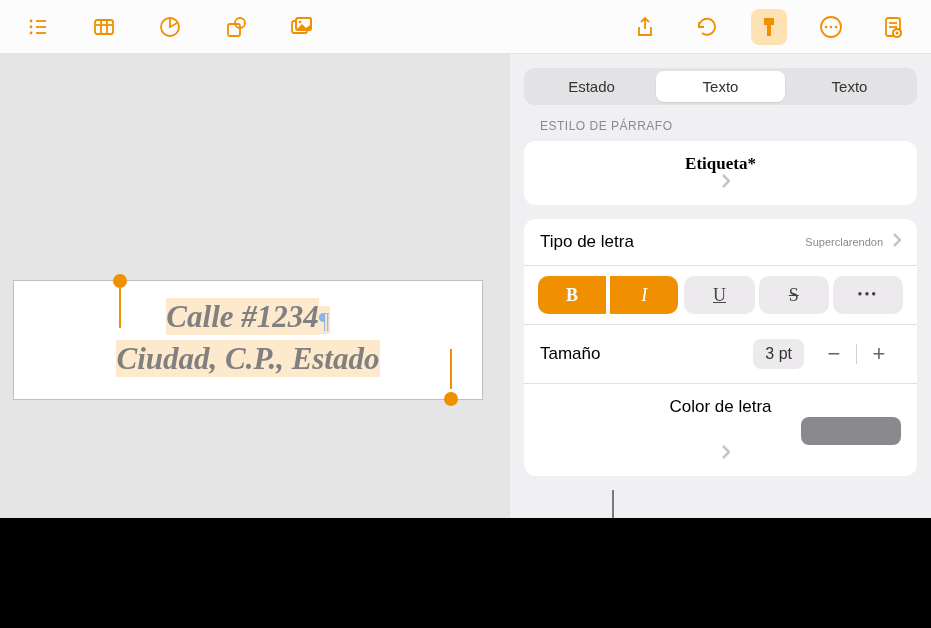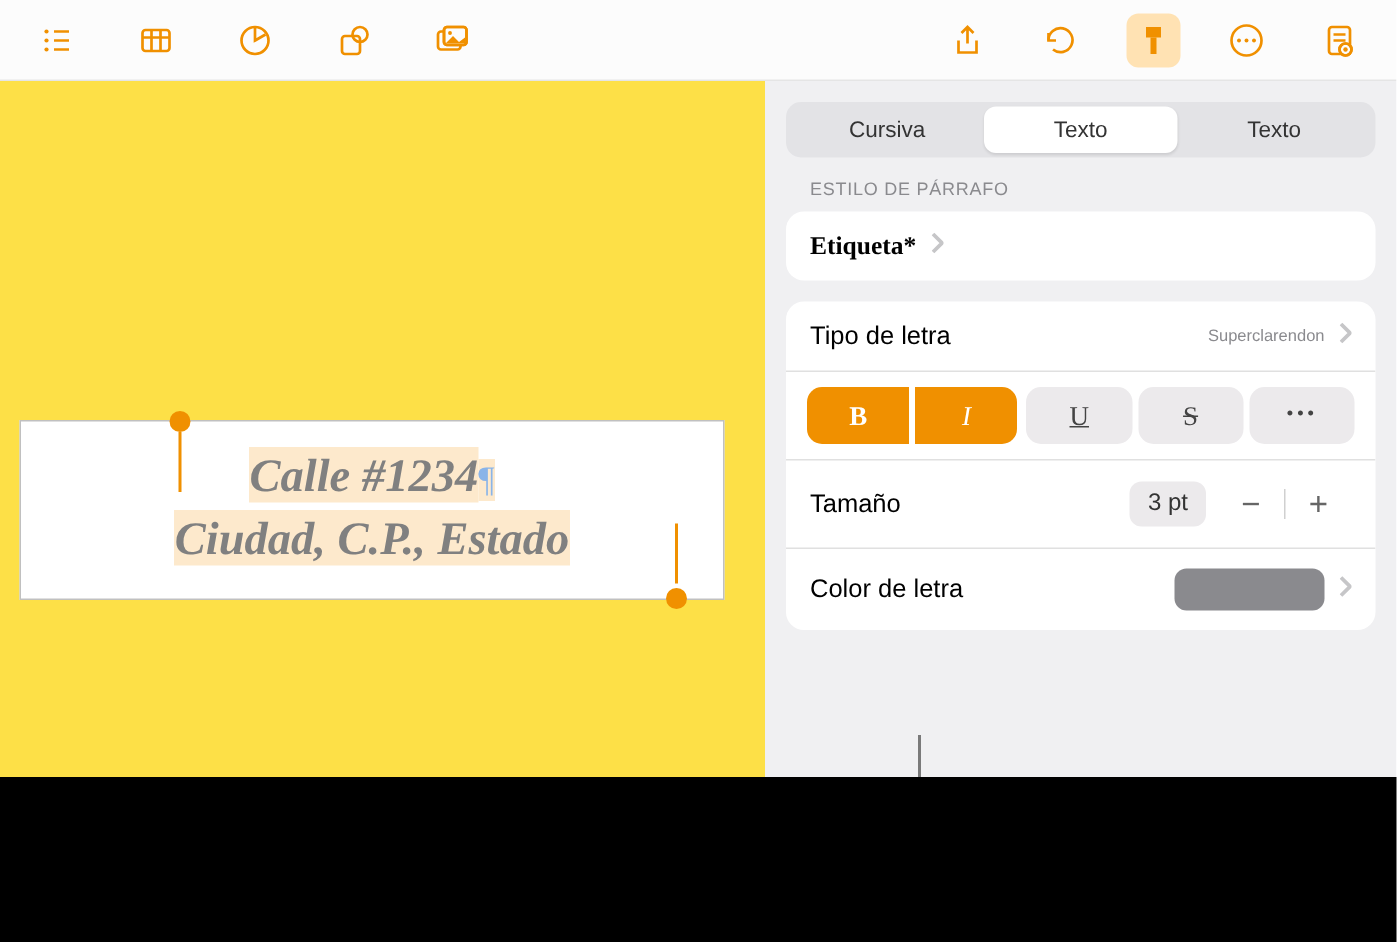--- a/index.html
+++ b/index.html
@@ -21,21 +21,21 @@
       color: #f09000;
       cursor: pointer;
       border-radius: 8px;
     }
     .toolbar-icon.active { background: #ffe2b3; }
     .toolbar-icon svg { width: 24px; height: 24px; stroke: #f09000; fill: none; stroke-width: 1.8; }
     
     .main { display: flex; height: 464px; }
     .canvas {
       flex: 0 0 510px;
-      background: #fde047;
+      background: #e5e5e5;
       position: relative;
       text-decoration: underline;
     }
     .text-box {
       position: absolute;
       left: 13px;
       top: 226px;
       width: 470px;
       height: 120px;
       border: 1px solid #c0c0c0;
@@ -108,21 +108,21 @@
       border-radius: 12px;
       padding: 0;
       overflow: hidden;
     }
     .card-row {
       display: flex;
       align-items: center;
       padding: 13px 16px;
       border-bottom: 0.5px solid #e0e0e0;
     }
-    .card-row:last-child { border-bottom: none; }
+    .card-row:last-child { border-bottom: none; flex-direction: column; }
     .card-label { font-size: 17px; color: #000; }
     .card-label.serif { font-family: Georgia, serif; font-weight: bold; }
     .card-value { margin-left: auto; font-size: 11px; color: #8a8a8e; }
     .chevron { margin-left: 10px; color: #c6c6c8; }
     .chevron svg { width: 8px; height: 14px; stroke: #c6c6c8; fill: none; stroke-width: 2.5; }
     
     .style-buttons {
       display: flex;
       gap: 0;
       padding: 10px 14px;
@@ -291,21 +291,21 @@
         <div class="line1"><span>Calle #1234</span><span class="para-mark">¶</span></div>
         <div class="line2"><span>Ciudad, C.P., Estado</span></div>
       </div>
       <div class="cursor-bar-bottom"></div>
       <div class="handle handle-br"></div>
     </div>
   </div>
 
   <div class="inspector">
     <div class="tabs">
-      <div class="tab">Cursiva</div>
+      <div class="tab">Estado</div>
       <div class="tab active">Texto</div>
       <div class="tab">Texto</div>
     </div>
 
     <div class="section-label">ESTILO DE PÁRRAFO</div>
 
     <div class="card" style="margin-top:-6px">
       <div class="card-row">
         <span class="card-label serif">Etiqueta*</span>
         <span class="chevron"><svg viewBox="0 0 8 14">

